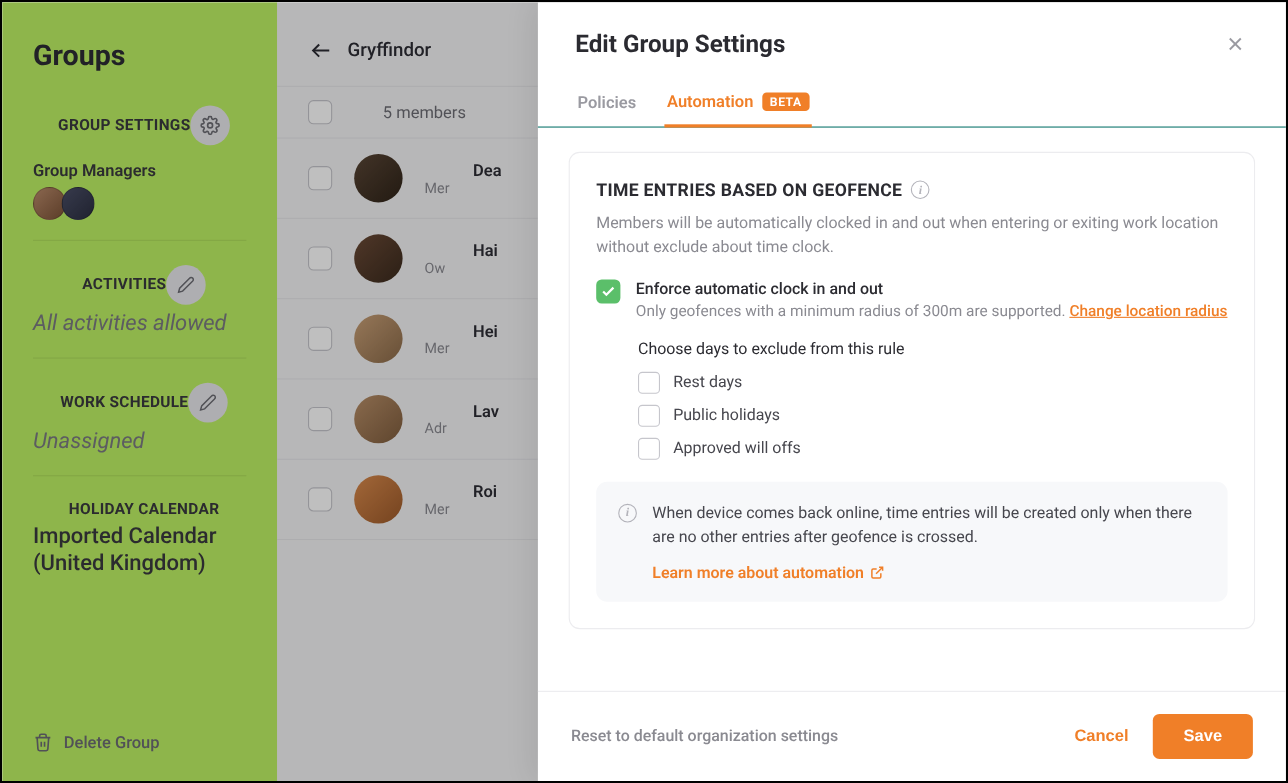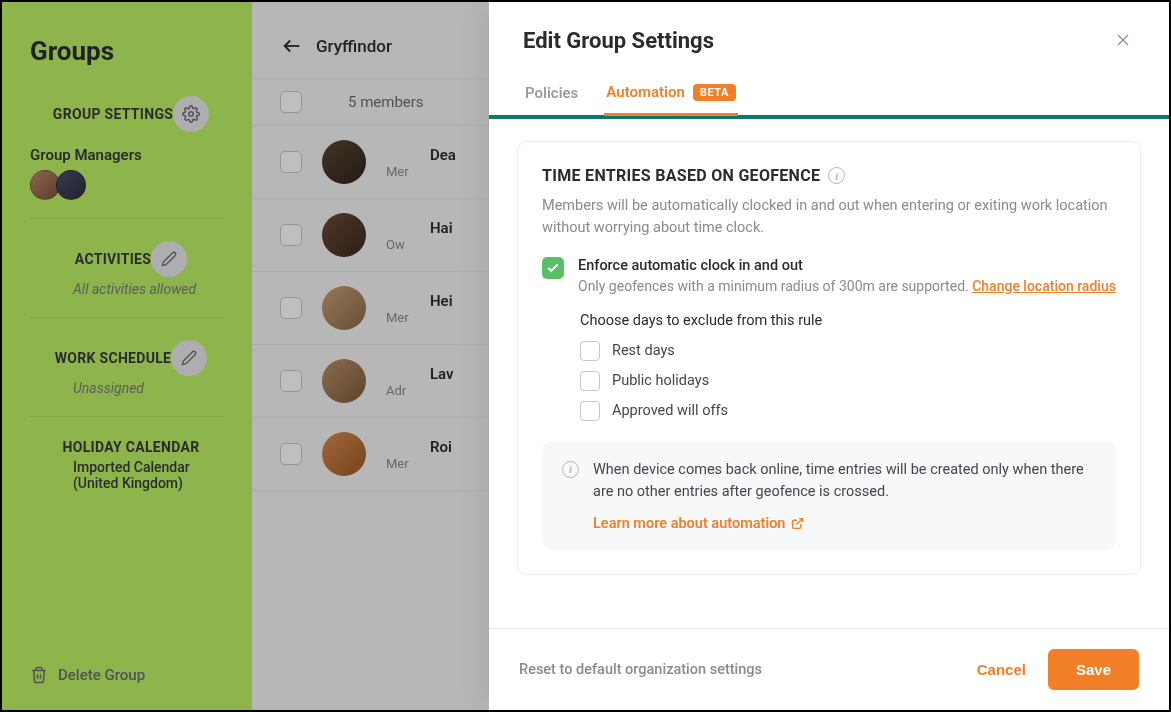--- a/index.html
+++ b/index.html
@@ -9,42 +9,42 @@
     .sidebar-left { width: 250px; background: #bef264; padding: 24px 0 0; display: flex; flex-direction: column; }
     .pg-title { font-size: 26px; font-weight: 700; color: #2d2d34; padding: 10px 28px 26px; }
     .section-header { display: flex; justify-content: center; align-items: center; padding: 4px 20px 0 28px; }
     .sec-title { font-weight: 700; color: #3a3a3f; font-size: 14px; letter-spacing: 0.3px; }
     .icon-btn { width: 36px; height: 36px; border-radius: 50%; background: #e9e9ec; display: flex; align-items: center; justify-content: center; color: #6d6d74; }
     .gm-label { padding: 14px 28px 6px; font-weight: 600; color: #3a3a3f; font-size: 15px; }
     .avatars-row { display: flex; padding: 0 28px 18px; }
     .avatar { width: 30px; height: 30px; border-radius: 50%; background: linear-gradient(135deg,#b98a6a,#7a5136); border: 1px solid rgba(0,0,0,0.15); margin-left: -4px; }
     .avatar:first-child { margin-left: 0; }
     .divider-thin { height: 1px; background: rgba(0,0,0,0.08); margin: 0 28px; }
-    .sec-sub { padding: 4px 28px 20px; color: #7b7b82; font-size: 14px; font-style: italic; margin-left: 43px; }
+    .sec-sub { padding: 4px 28px 20px; color: #7b7b82; font-size: 20px; font-style: italic; }
     .sec-sub-noital { font-style: normal; color: #3a3a3f; font-weight: 600; }
     .delete-row { margin-top: auto; display: flex; align-items: flex-start; gap: 10px; padding: 0 28px 26px; color: #6d6d74; font-weight: 500; font-size: 15px; }
 
     .main-col { flex: 1; background: #f5f5f6; padding: 24px 0 0 0; }
     .back-row { display: flex; align-items: center; gap: 12px; padding: 8px 28px 20px; }
     .arrow-left { width: 24px; height: 24px; display: flex; align-items: center; justify-content: center; }
     .grp-name { font-size: 17px; font-weight: 500; color: #2d2d34; }
     .member-count-row { display: flex; align-items: center; gap: 22px; padding: 12px 28px; border-top: 1px solid #e7e7ea; border-bottom: 1px solid #e7e7ea; }
     .chk { width: 22px; height: 22px; border: 1.5px solid #c6c6cc; border-radius: 5px; background: #fff; margin-left: 0; }
     .members-text { color: #6d6d74; font-size: 15px; margin-left: 24px; }
     .member-row { display: flex; align-items: center; gap: 20px; padding: 14px 28px; border-bottom: 1px solid #e7e7ea; }
     .avatar-big { width: 44px; height: 44px; border-radius: 50%; background: linear-gradient(135deg,#cfa587,#704a2e); }
     .mem-name { font-size: 15px; font-weight: 600; color: #2d2d34; margin-left: 44px; }
     .mem-role { font-size: 13px; color: #8a8a91; }
 
     
     .modal { position: absolute; top: 0; right: 0; bottom: 0; width: 680px; background: #fff; z-index: 10; box-shadow: -6px 0 24px rgba(0,0,0,0.08); display: flex; flex-direction: column; }
     .modal-header { display: flex; justify-content: space-between; align-items: center; padding: 26px 34px 8px; }
     .modal-title { font-size: 22px; font-weight: 700; color: #2b2b31; }
     .close-x { width: 22px; height: 22px; color: #9a9aa1; cursor: pointer; }
-    .tabs-row { display: flex; gap: 24px; padding: 22px 34px 0; border-bottom: 4px solid #0f766e; }
+    .tabs-row { display: flex; gap: 24px; padding: 22px 34px 0; border-bottom: 1px solid #0f766e; }
     .tab { padding: 0 2px 12px; font-size: 15px; font-weight: 600; color: #9a9aa1; display: flex; align-items: center; gap: 8px; cursor: pointer; }
     .tab.active { color: #f07f28; border-bottom: 3px solid #f07f28; margin-bottom: -1px; text-align: center; }
     .beta-badge { background: #f07f28; color: #fff; font-size: 11px; font-weight: 700; padding: 2px 7px; border-radius: 4px; letter-spacing: 0.5px; }
     .modal-body { flex: 1; overflow-y: auto; padding: 22px 28px 12px; }
     .card { border: 1px solid #ececef; border-radius: 10px; padding: 24px; }
     .card-hd { display: flex; align-items: center; gap: 8px; }
     .card-hd-title { font-weight: 700; color: #2b2b31; font-size: 16px; letter-spacing: 0.3px; }
     .info-circ { width: 17px; height: 17px; border: 1.3px solid #b3b3ba; border-radius: 50%; display: flex; align-items: center; justify-content: center; color: #b3b3ba; font-size: 11px; font-weight: 700; font-style: italic; font-family: Georgia, serif; }
     .card-desc { color: #8a8a91; font-size: 14.5px; padding: 10px 0 18px; line-height: 1.5; }
     .chk-row { display: flex; gap: 14px; align-items: flex-start; }
@@ -209,21 +209,21 @@
       <span>Automation</span>
       <span class="beta-badge">BETA</span>
     </div>
   </div>
   <div class="modal-body">
     <div class="card">
       <div class="card-hd">
         <span class="card-hd-title">TIME ENTRIES BASED ON GEOFENCE</span>
         <span class="info-circ">i</span>
       </div>
-      <div class="card-desc">Members will be automatically clocked in and out when entering or exiting work location without worrying about time clock.</div>
+      <div class="card-desc">Members will be automatically clocked in and out when entering or exiting work location without exclude about time clock.</div>
       <div class="chk-row">
         <div class="chk-green">
           <svg width="14" height="14" viewBox="0 0 24 24" fill="none" stroke="currentColor" stroke-width="3.5">
               <polyline points="20 6 9 17 4 12"></polyline>
             </svg>
         </div>
         <div>
           <div class="chk-label">Enforce automatic clock in and out</div>
           <div class="chk-sub">
             <span>Only geofences with a minimum radius of 300m are supported. </span><span class="link-orange">Change location radius</span>

